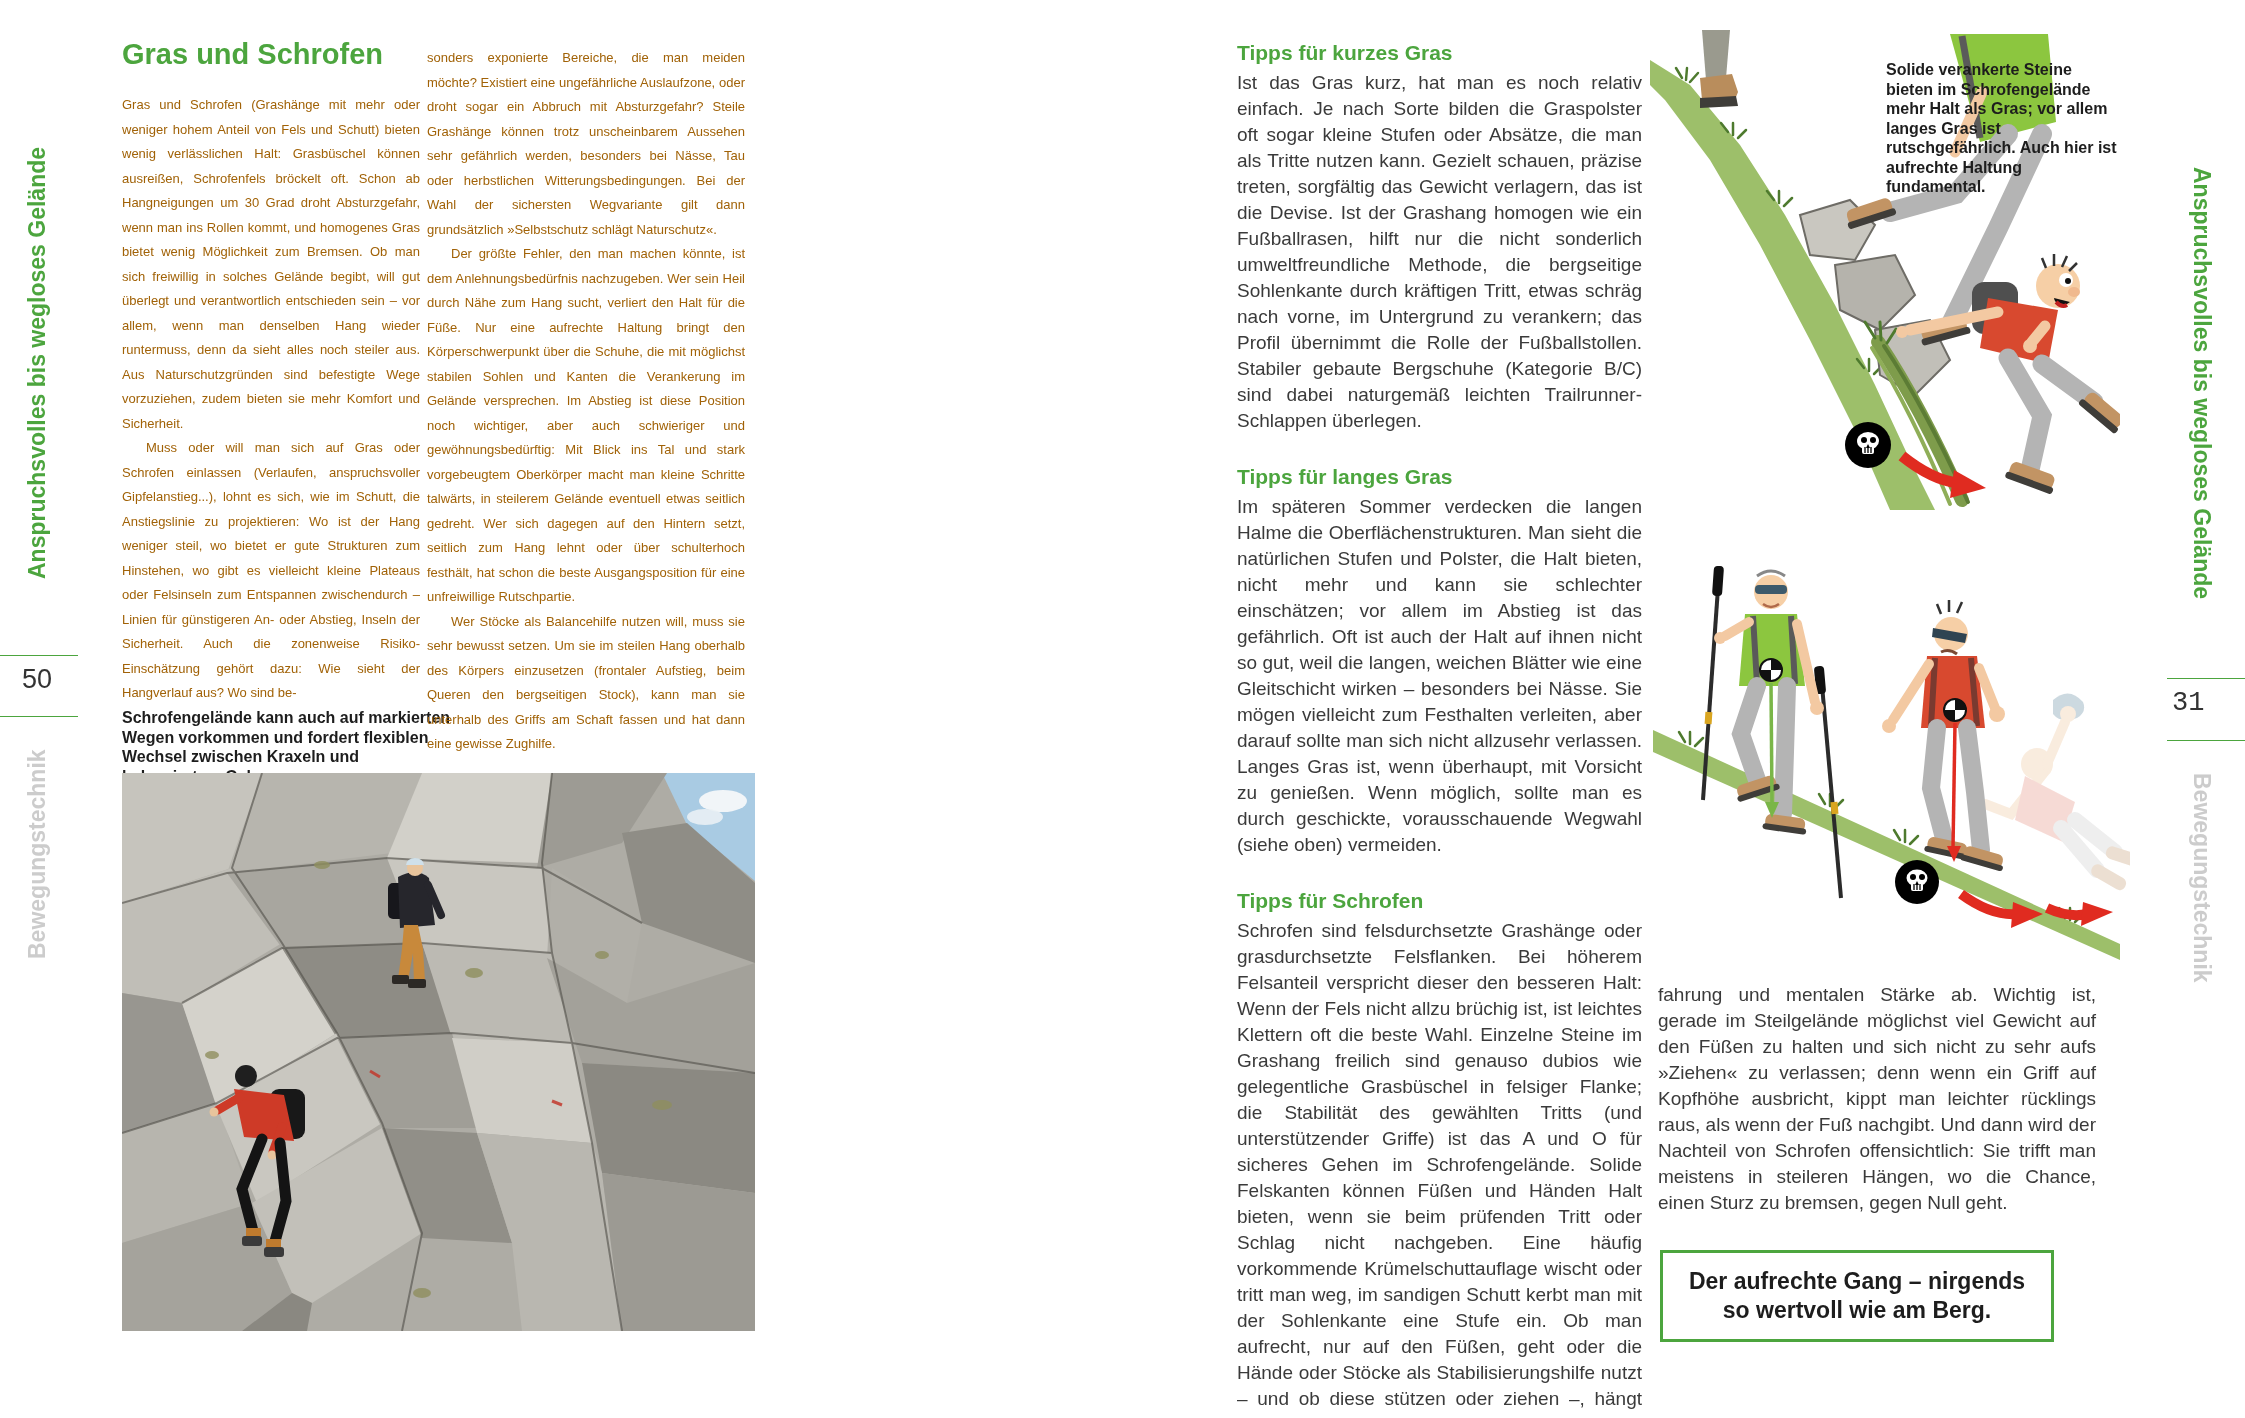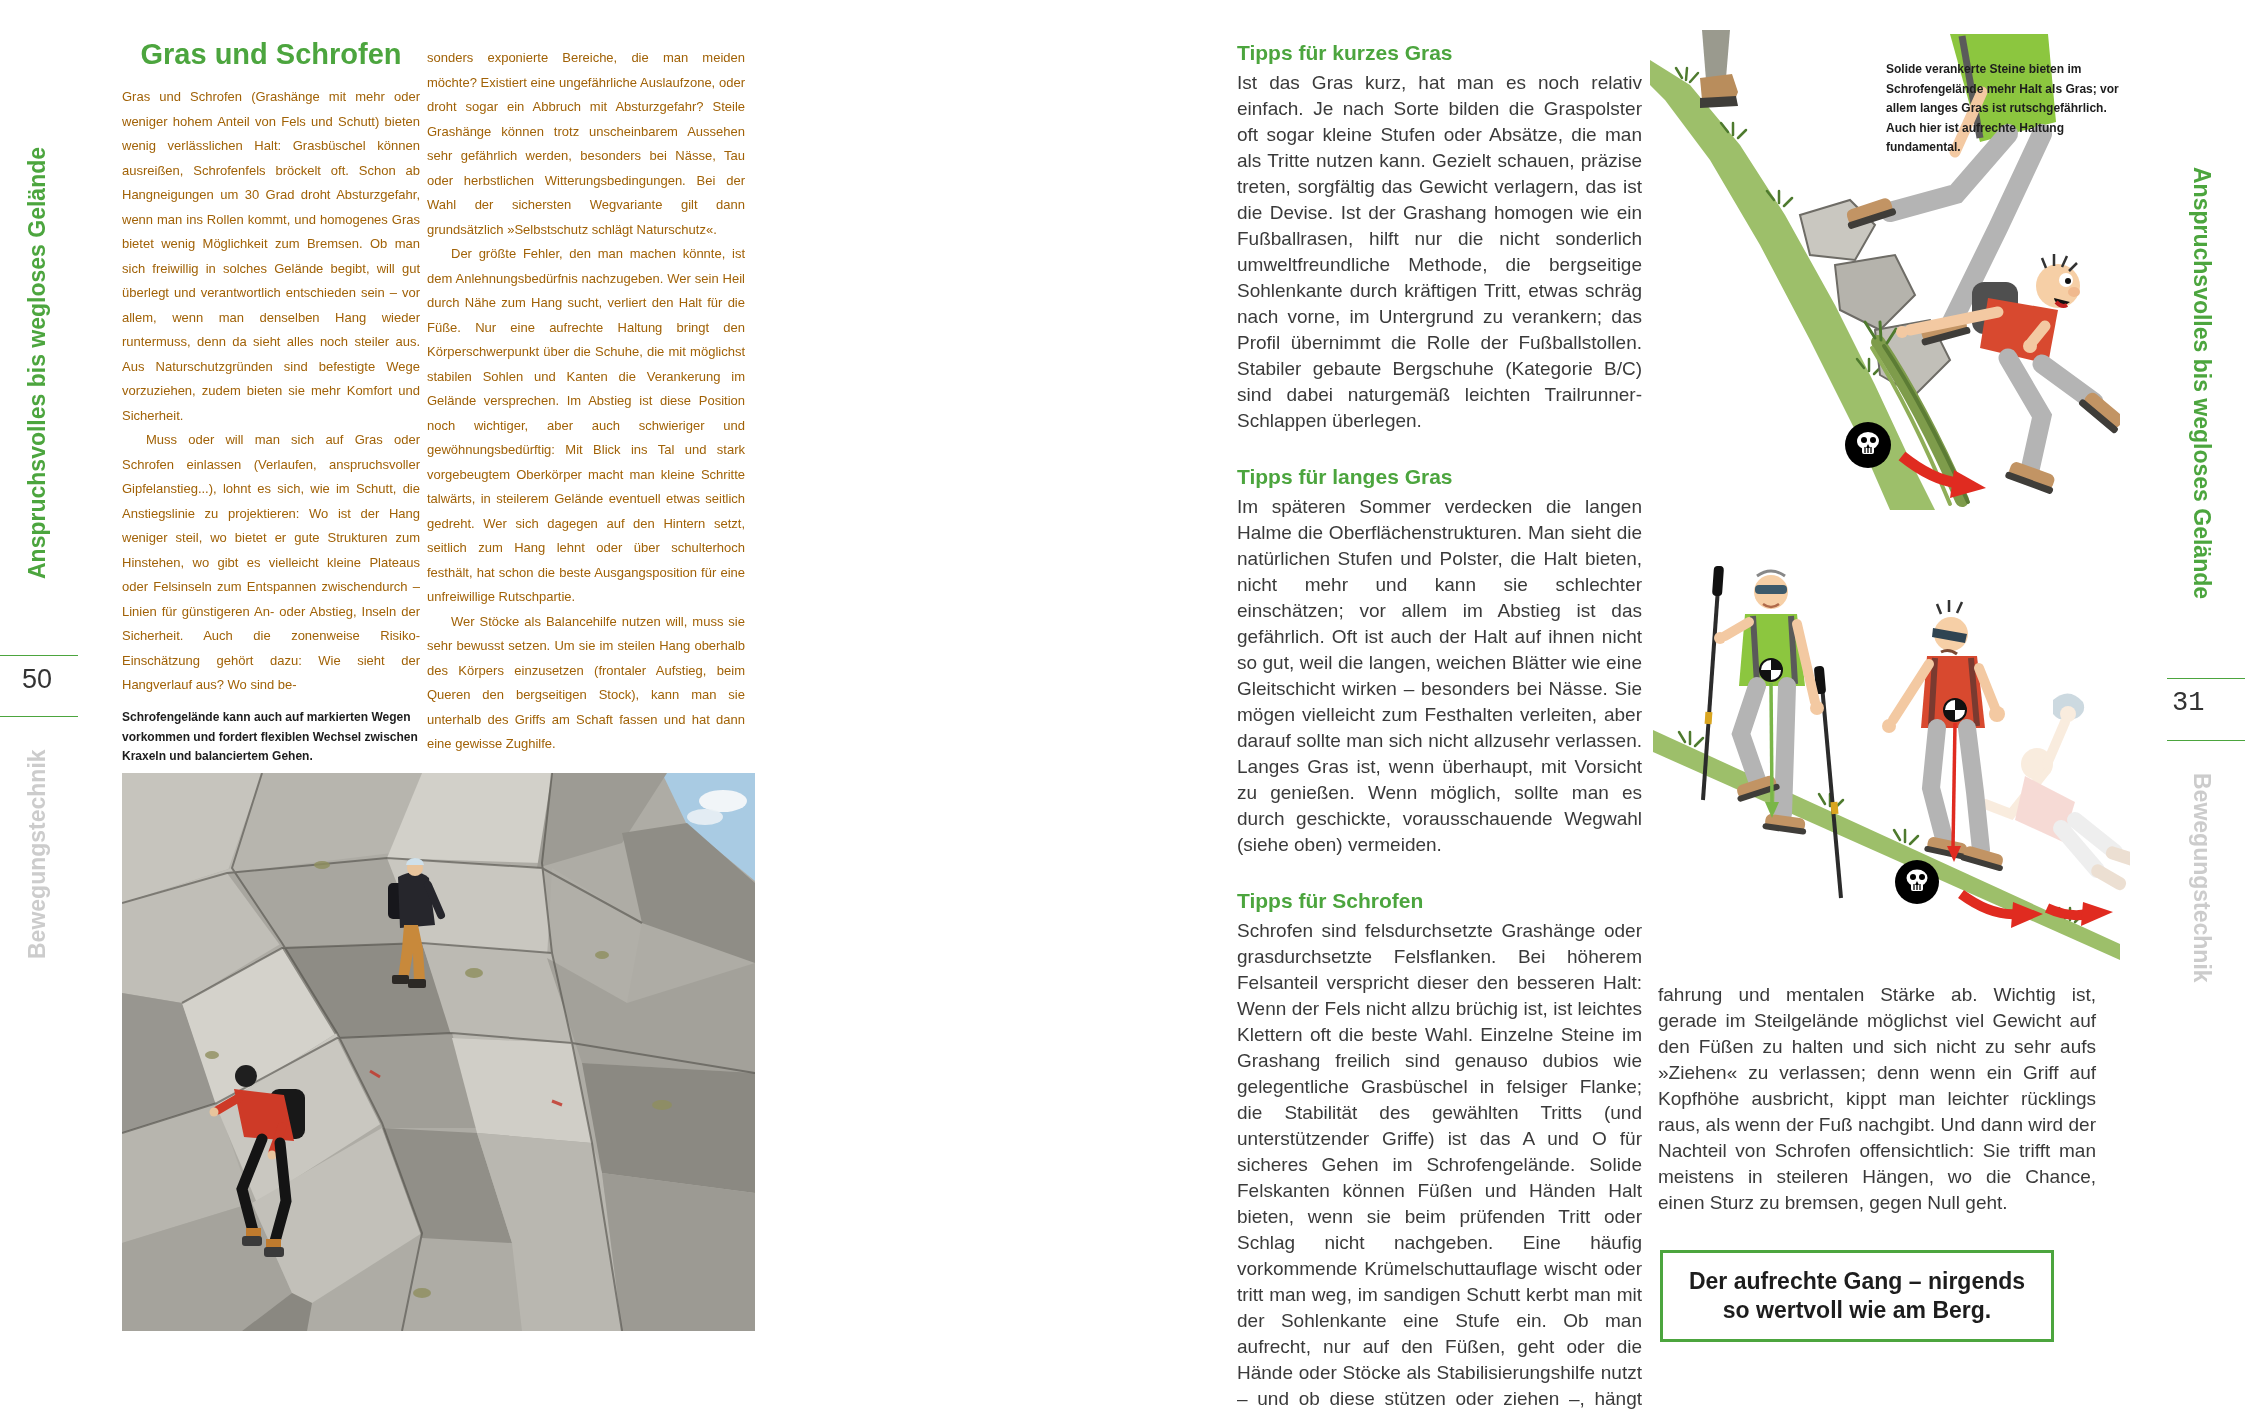--- a/index.html
+++ b/index.html
@@ -9,21 +9,21 @@
   
   .body-txt{font-size:13px;line-height:24.5px;text-align:justify;color:#a16207;}
   .body-txt p{margin:0;}
   .indent{text-indent:24px;}
   .col3-txt{font-size:19px;line-height:26px;text-align:justify;color:#3a3a3a;}
   
   .h1-green{font-size:29px;font-weight:700;color:#4ca53e;}
   .h2-green{font-size:21px;font-weight:700;color:#4ca53e;margin:0 0 4px 0;}
   .section{margin-bottom:30px;}
   
-  .caption-bold{font-size:12px;line-height:19.5px;font-weight:700;color:#1d1d1d;text-align:left;}
+  .caption-bold{font-size:16px;line-height:19.5px;font-weight:700;color:#1d1d1d;text-align:left;}
   
   .callout{border:3px solid #4ca53e;padding:14px 10px;text-align:center;
            font-size:23px;line-height:29px;font-weight:700;color:#1d1d1d;}
   
   .v-left{writing-mode:vertical-rl;transform:rotate(180deg);}
   .v-right{writing-mode:vertical-rl;}
   .side-green{font-size:23px;font-weight:700;color:#4ca53e;text-align:center;}
   .side-gray{font-size:23px;font-weight:700;color:#cccccc;text-align:center;}
   .page-num{font-size:27px;color:#333;}
   .rule-green{height:0;border-top:1.6px solid #4ca53e;}
@@ -40,21 +40,21 @@
   <div class="abs rule-green" style="left:0;top:716px;width:78px;"></div>
   <div class="abs v-left side-gray" style="left:24px;top:738px;height:232px;">Bewegungstechnik</div>
 
   <div class="abs v-right side-green" style="left:2188px;top:100px;height:566px;">Anspruchsvolles bis wegloses Gelände</div>
   <div class="abs rule-green" style="left:2167px;top:678px;width:78px;"></div>
   <div class="abs page-num" style="left:2172px;top:688px;font-family:Liberation Mono, monospace;">31</div>
   <div class="abs rule-green" style="left:2167px;top:740px;width:78px;"></div>
   <div class="abs v-right side-gray" style="left:2188px;top:762px;height:232px;">Bewegungstechnik</div>
 
   <div class="abs" style="left:122px;top:38px;width:298px;">
-    <div class="h1-green" style="margin-bottom:14px;text-align:center;">Gras und Schrofen</div>
+    <div class="h1-green" style="margin-bottom:22px;">Gras und Schrofen</div>
     <div class="body-txt">
       <p>Gras und Schrofen (Grashänge mit mehr oder weniger hohem Anteil von Fels und Schutt) bieten wenig verlässlichen Halt: Grasbüschel können ausreißen, Schrofenfels bröckelt oft. Schon ab Hangneigungen um 30 Grad droht Absturzgefahr, wenn man ins Rollen kommt, und homogenes Gras bietet wenig Möglichkeit zum Bremsen. Ob man sich freiwillig in solches Gelände begibt, will gut überlegt und verantwortlich entschieden sein – vor allem, wenn man denselben Hang wieder runtermuss, denn da sieht alles noch steiler aus. Aus Naturschutzgründen sind befestigte Wege vorzuziehen, zudem bieten sie mehr Komfort und Sicherheit.</p>
       <p class="indent">Muss oder will man sich auf Gras oder Schrofen einlassen (Verlaufen, anspruchsvoller Gipfelanstieg...), lohnt es sich, wie im Schutt, die Anstiegslinie zu projektieren: Wo ist der Hang weniger steil, wo bietet er gute Strukturen zum Hinstehen, wo gibt es vielleicht kleine Plateaus oder Felsinseln zum Entspannen zwischendurch – Linien für günstigeren An- oder Abstieg, Inseln der Sicherheit. Auch die zonenweise Risiko-Einschätzung gehört dazu: Wie sieht der Hangverlauf aus? Wo sind be-</p>
     </div>
   </div>
 
   <div class="abs caption-bold" style="left:122px;top:708px;width:340px;">Schrofengelände kann auch auf markierten Wegen vorkommen und fordert flexiblen Wechsel zwischen Kraxeln und balanciertem Gehen.</div>
 
   <div class="abs body-txt" style="left:427px;top:46px;width:318px;">
     <p>sonders exponierte Bereiche, die man meiden möchte? Existiert eine ungefährliche Auslaufzone, oder droht sogar ein Abbruch mit Absturzgefahr? Steile Grashänge können trotz unscheinbarem Aussehen sehr gefährlich werden, besonders bei Nässe, Tau oder herbstlichen Witterungsbedingungen. Bei der Wahl der sichersten Wegvariante gilt dann grundsätzlich »Selbstschutz schlägt Naturschutz«.</p>

